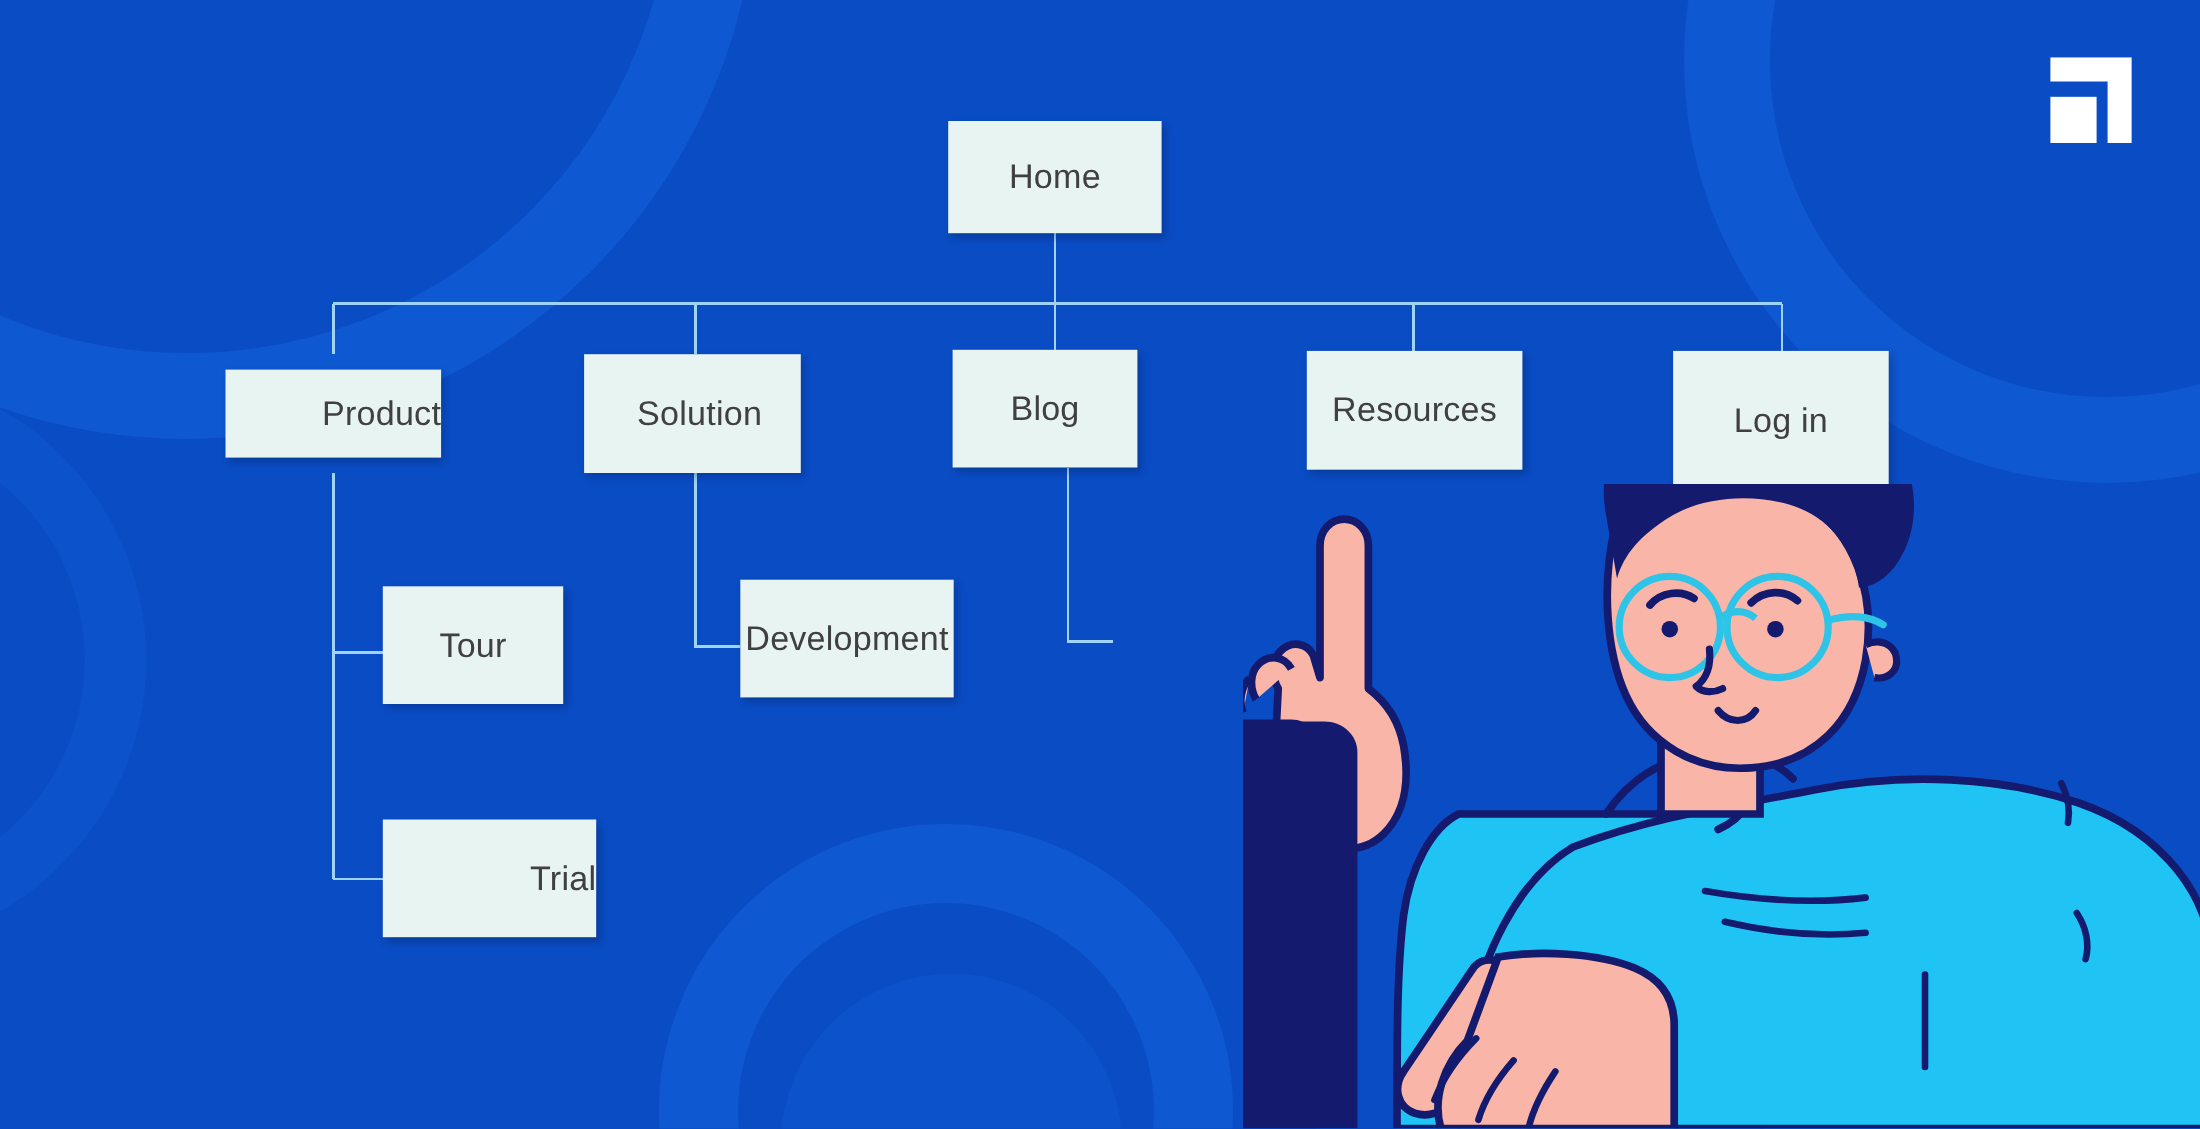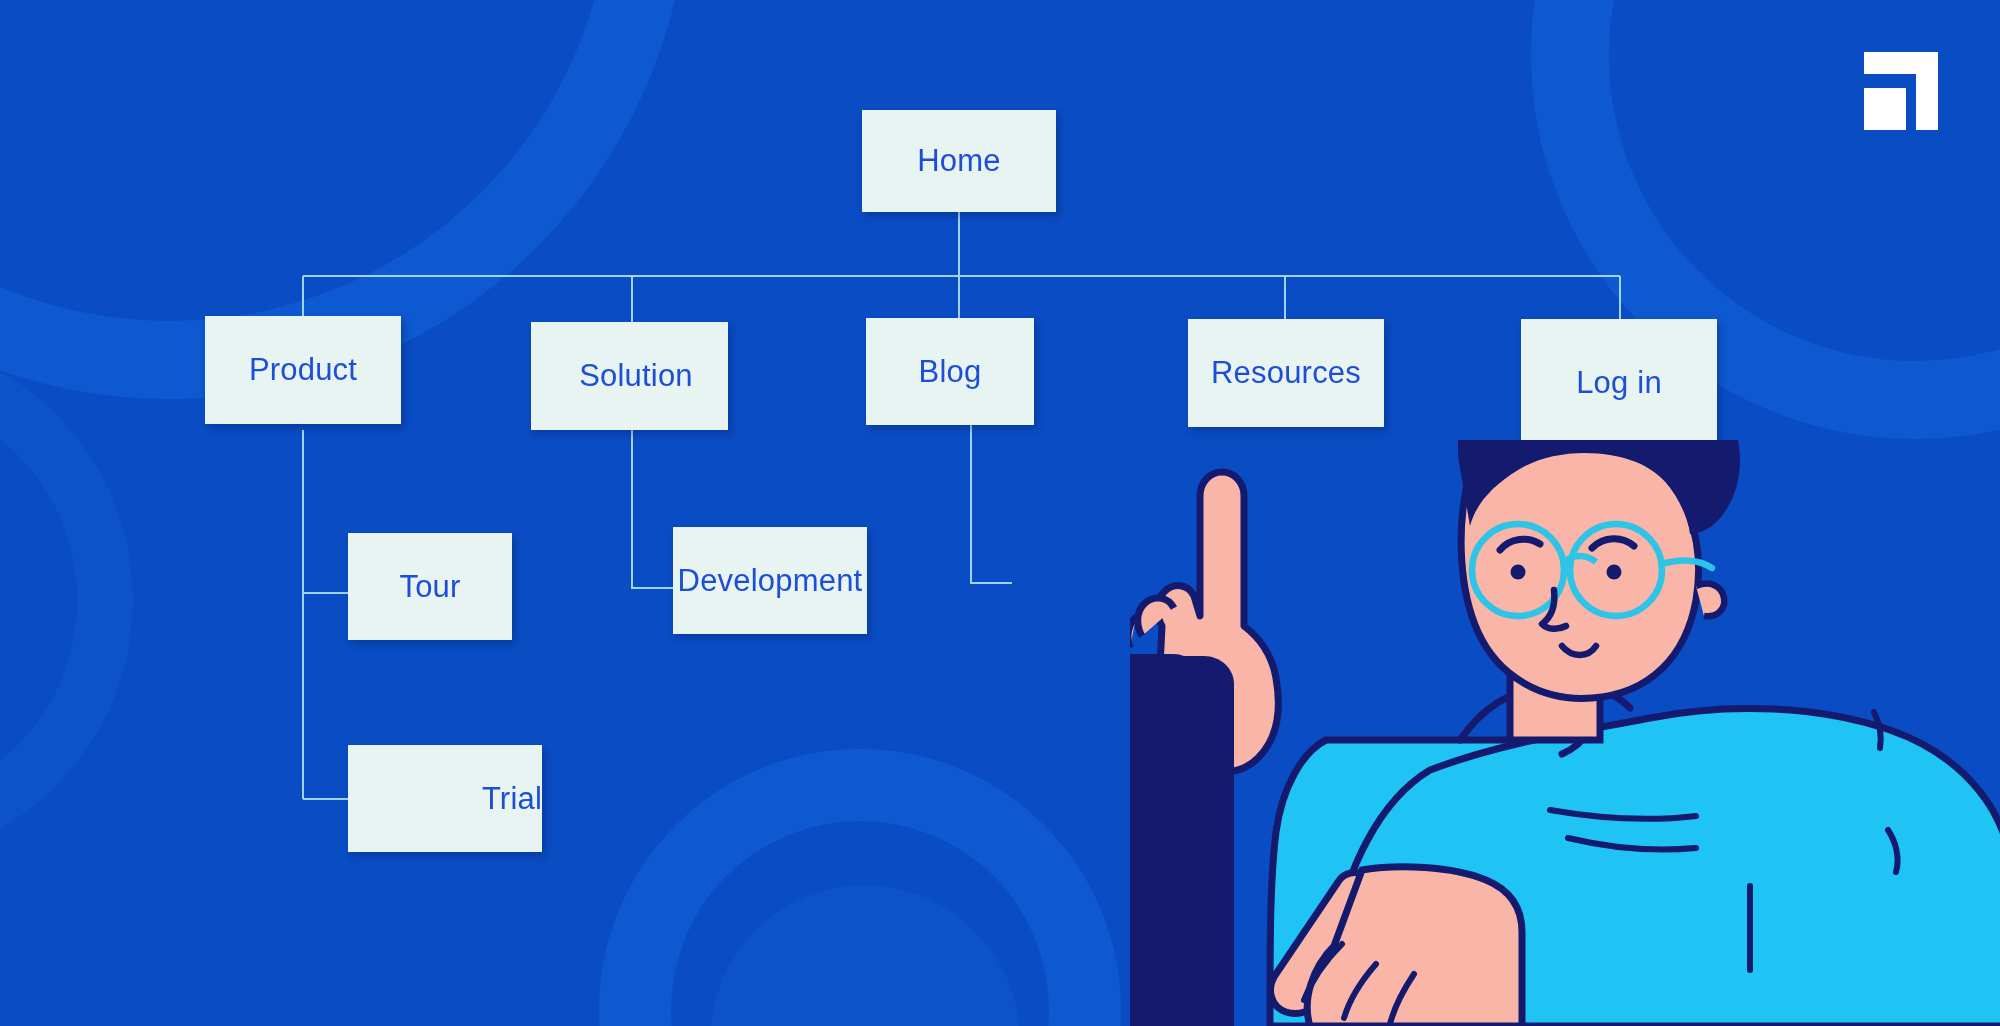--- a/index.html
+++ b/index.html
@@ -20,30 +20,30 @@
   }
 
   
   #sitemap { position:absolute; inset:0; z-index:3; }
   #connectors { position:absolute; inset:0; z-index:2; pointer-events:none; }
 
   .node {
     position:absolute;
     background:#e8f4f2;
     display:flex; align-items:center; justify-content:center;
-    color:#1d4ed8;
+    color:#404040;
     font-size:31px;
     letter-spacing:.2px;
     box-shadow:3px 4px 7px rgba(2,22,66,.30);
     z-index:4;
   }
 
   
   #node-home        { left:862px;  top:110px; width:194px; height:102px; }
-  #node-product     { left:205px;  top:316px; width:196px; height:108px; }
+  #node-product     { left:205px;  top:336px; width:196px; height:80px;justify-content:flex-end; }
   #node-solution    { left:531px;  top:322px; width:197px; height:108px;padding-left:13px; }
   #node-blog        { left:866px;  top:318px; width:168px; height:107px; }
   #node-resources   { left:1188px; top:319px; width:196px; height:108px;text-align:center; }
   #node-login       { left:1521px; top:319px; width:196px; height:127px; }
   #node-tour        { left:348px;  top:533px; width:164px; height:107px; }
   #node-development { left:673px;  top:527px; width:194px; height:107px; }
   #node-latestpost  { left:1012px; top:523px; width:195px; height:107px; }
   #node-trial       { left:348px;  top:745px; width:194px; height:107px;justify-content:flex-end; }
 
   

